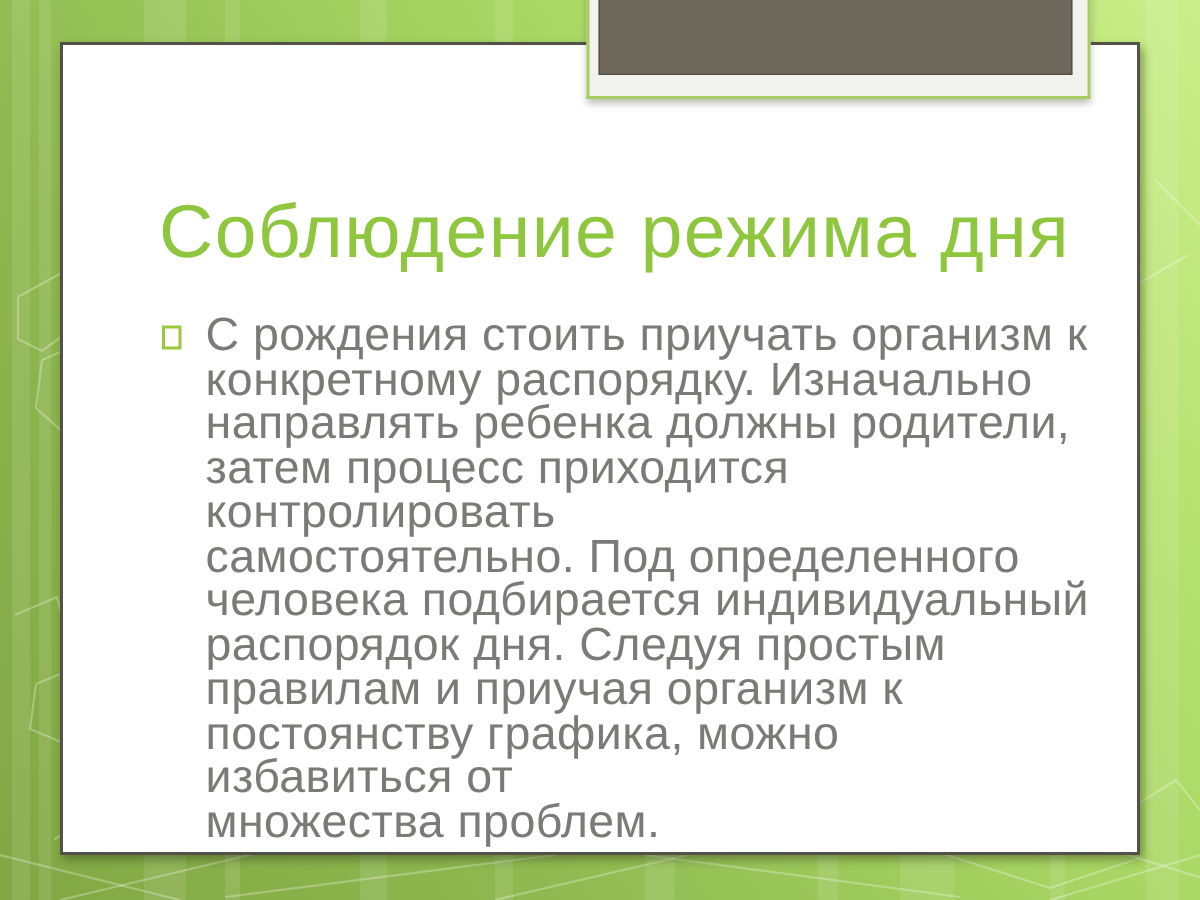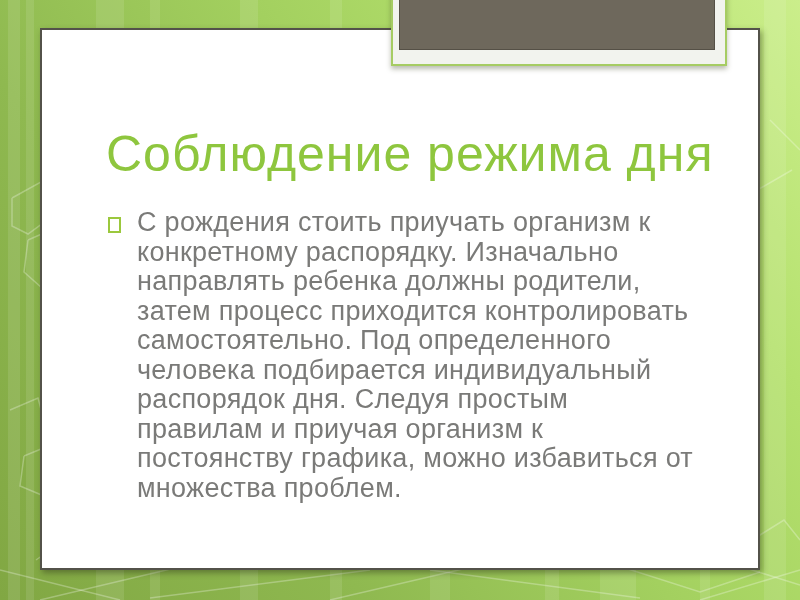--- a/index.html
+++ b/index.html
@@ -85,21 +85,21 @@
     flex: 0 0 auto;
     width: 9px;
     height: 12px;
     margin-top: 9px;
     margin-right: 16px;
     border: 2px solid var(--bullet-green, #9bc83d);
     background: transparent;
   }
   .bullet-text {
     margin: 0;
-    font-size: 27px;
+    font-size: 31px;
     line-height: 29.5px;
     letter-spacing: 0.3px;
     color: var(--body-gray, #7a7a78);
     white-space: pre-line;
   }
 </style>
 </head>
 <body>
 
 <div class="slide">

